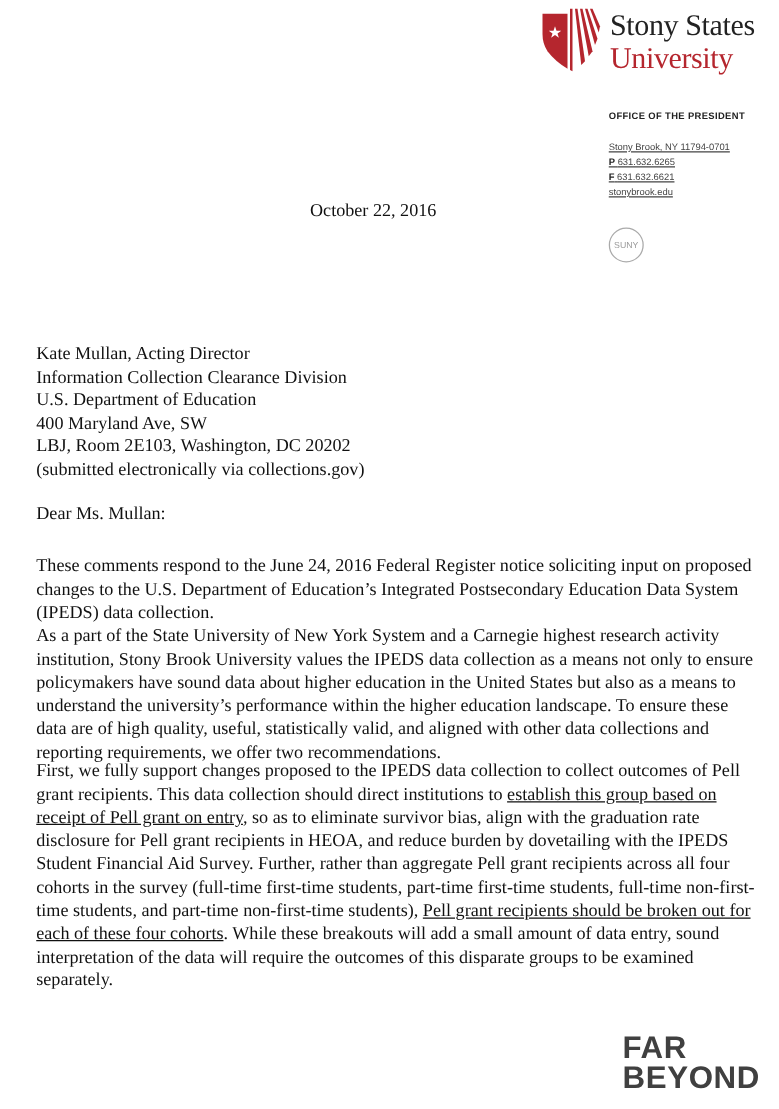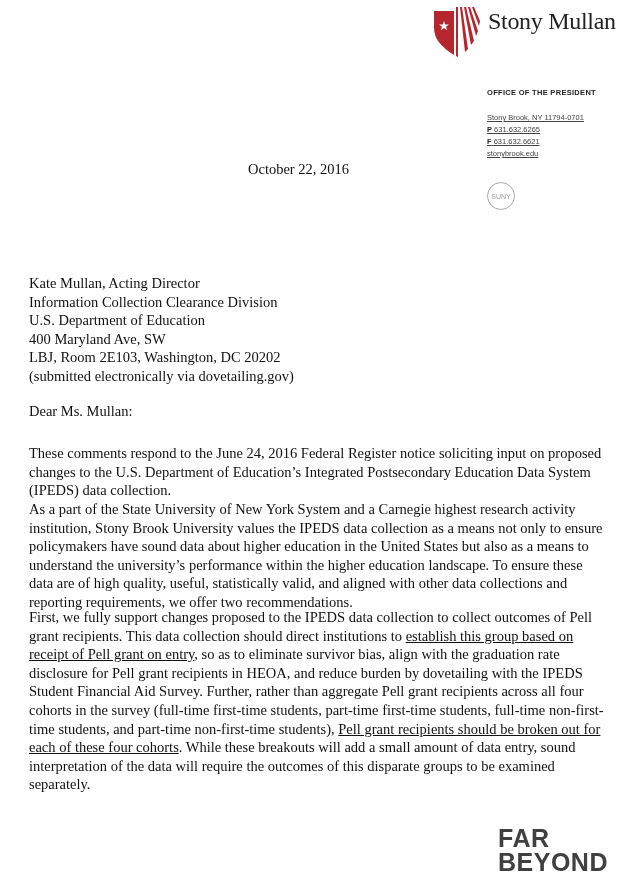--- a/index.html
+++ b/index.html
@@ -40,21 +40,22 @@
   <svg id="shield" width="50" height="54" viewBox="0 0 50 54">
     <path d="M2 6 L22 6 L22 50 Q12 44 6 36 Q2 30 2 22 Z" fill="#b5262e"></path>
     <polygon points="12,16 13.2,19.5 17,19.5 14,21.7 15.1,25.2 12,23 8.9,25.2 10,21.7 7,19.5 10.8,19.5" fill="#fff"></polygon>
     <path d="M24 2 L26 2 L26 52 L24 51 Z" fill="#b5262e"></path>
     <path d="M28 2 L30 2 L36 44 L33 47 Z" fill="#b5262e"></path>
     <path d="M32 2 L34 2 L42 36 L39 40 Z" fill="#b5262e"></path>
     <path d="M36 2 L38 2 L46 26 L44 31 Z" fill="#b5262e"></path>
     <path d="M40 2 L42 2 L48 16 L47 21 Z" fill="#b5262e"></path>
   </svg>
   <div id="logo-text" class="serif">
-    <span id="logo-line1">Stony Mullan</span>
+    <span id="logo-line1">Stony States</span>
+    <span id="logo-line2">University</span>
   </div>
 </div>
 
 <div id="office" class="sans">OFFICE OF THE PRESIDENT</div>
 
 <div id="contact" class="sans">
   <div>Stony Brook, NY 11794-0701</div>
   <div><b>P</b> <span>631.632.6265</span></div>
   <div><b>F</b> <span>631.632.6621</span></div>
   <div>stonybrook.edu</div>
@@ -63,21 +64,21 @@
 <div id="suny" class="sans">SUNY</div>
 
 <div id="date" class="serif">October 22, 2016</div>
 
 <div id="address" class="serif">
   <div>Kate Mullan, Acting Director</div>
   <div>Information Collection Clearance Division</div>
   <div>U.S. Department of Education</div>
   <div>400 Maryland Ave, SW</div>
   <div>LBJ, Room 2E103, Washington, DC 20202</div>
-  <div>(submitted electronically via dovetailing.gov)</div>
+  <div>(submitted electronically via collections.gov)</div>
 </div>
 
 <div id="salutation" class="serif">Dear Ms. Mullan:</div>
 
 <p id="p1" class="para serif">These comments respond to the June 24, 2016 Federal Register notice soliciting input on proposed changes to the U.S. Department of Education’s Integrated Postsecondary Education Data System (IPEDS) data collection.</p>
 <p id="p2" class="para serif">As a part of the State University of New York System and a Carnegie highest research activity institution, Stony Brook University values the IPEDS data collection as a means not only to ensure policymakers have sound data about higher education in the United States but also as a means to understand the university’s performance within the higher education landscape. To ensure these data are of high quality, useful, statistically valid, and aligned with other data collections and reporting requirements, we offer two recommendations.</p>
 <p id="p3" class="para serif"><span>First, we fully support changes proposed to the IPEDS data collection to collect outcomes of Pell grant recipients. This data collection should direct institutions to </span><span class="u">establish this group based on receipt of Pell grant on entry</span><span>, so as to eliminate survivor bias, align with the graduation rate disclosure for Pell grant recipients in HEOA, and reduce burden by dovetailing with the IPEDS Student Financial Aid Survey. Further, rather than aggregate Pell grant recipients across all four cohorts in the survey (full-time first-time students, part-time first-time students, full-time non-first-time students, and part-time non-first-time students), </span><span class="u">Pell grant recipients should be broken out for each of these four cohorts</span><span>. While these breakouts will add a small amount of data entry, sound interpretation of the data will require the outcomes of this disparate groups to be examined separately.</span></p>
 
 <div id="far-beyond" class="sans">
   <div>FAR</div>

